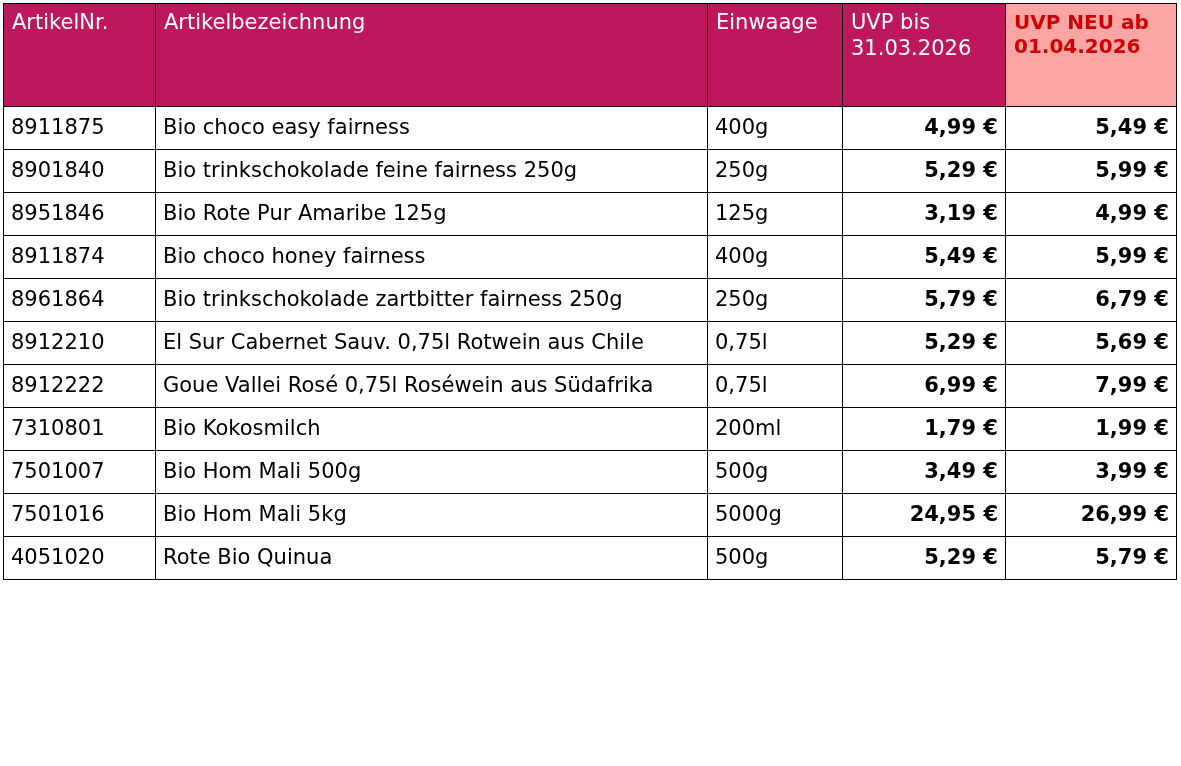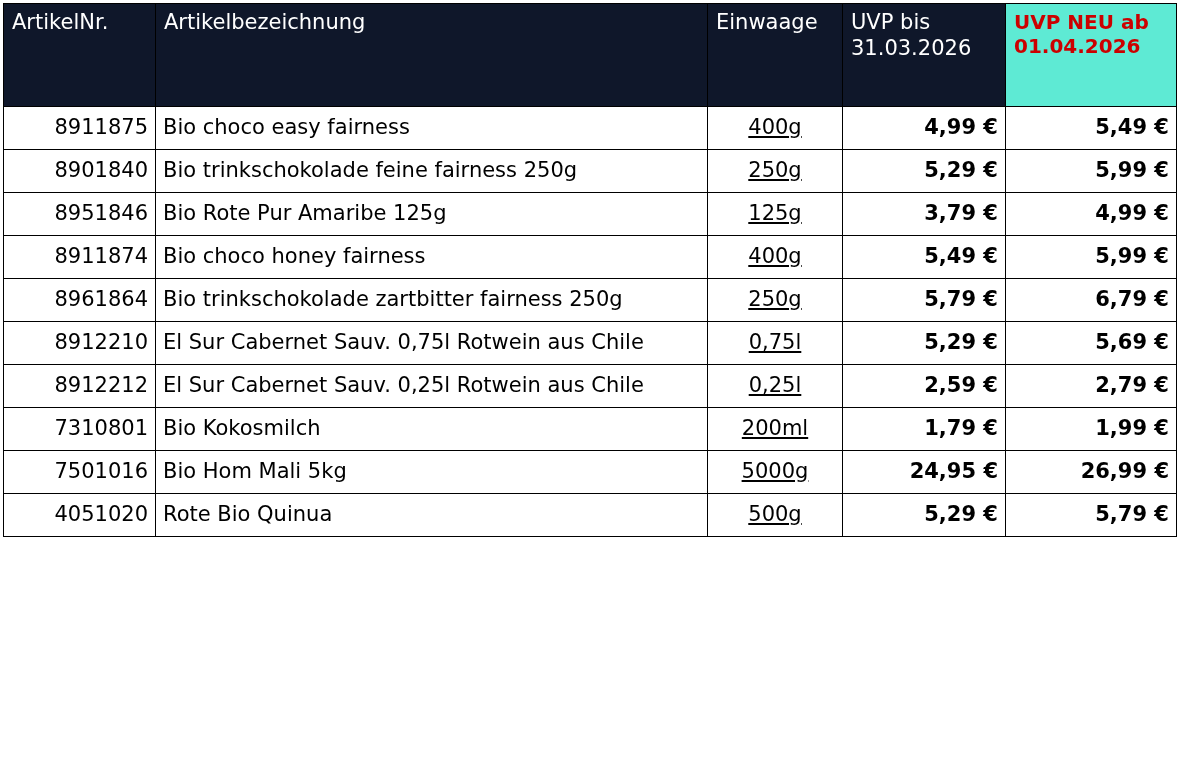--- a/index.html
+++ b/index.html
@@ -24,51 +24,51 @@
     table-layout: fixed;
     width: 1173px;
   }
   table.price-table col.c-artnr    { width: 152px; }
   table.price-table col.c-name     { width: 552px; }
   table.price-table col.c-weight   { width: 135px; }
   table.price-table col.c-oldprice { width: 163px; }
   table.price-table col.c-newprice { width: 171px; }
 
   thead th {
-    background: #0f172a;
+    background: #be185d;
     color: #ffffff;
     border: 1px solid #000000;
     font-size: 21px;
     font-weight: normal;
     text-align: left;
     vertical-align: top;
     padding: 6px 8px 8px 8px;
     height: 88px;
     line-height: 1.22;
   }
   thead th.new-price-head {
-    background: #5eead4;
+    background: #fca5a5;
     color: #cc0000;
     font-weight: bold;
     font-size: 20px;
   }
   tbody td {
     border: 1px solid #000000;
     font-size: 21px;
     height: 38px;
     padding: 1px 7px 3px 7px;
     vertical-align: middle;
     color: #000000;
     background: #ffffff;
     white-space: nowrap;
     overflow: hidden;
   }
-  tbody td.num  { text-align: right; }
+  tbody td.num  { text-align: left; }
   tbody td.name { text-align: left; }
-  tbody td.weight { text-align: center; text-decoration: underline; }
+  tbody td.weight { text-align: left; }
   tbody td.price {
     text-align: right;
     font-weight: bold;
     border-radius: 13px;
   }
 </style>
 </head>
 <body>
 
 <div class="sheet">
@@ -101,21 +101,21 @@
           <td class="num">8901840</td>
           <td class="name">Bio trinkschokolade feine fairness 250g</td>
           <td class="weight">250g</td>
           <td class="price">5,29 €</td>
           <td class="price">5,99 €</td>
         </tr>
         <tr>
           <td class="num">8951846</td>
           <td class="name">Bio Rote Pur Amaribe 125g</td>
           <td class="weight">125g</td>
-          <td class="price">3,79 €</td>
+          <td class="price">3,19 €</td>
           <td class="price">4,99 €</td>
         </tr>
         <tr>
           <td class="num">8911874</td>
           <td class="name">Bio choco honey fairness</td>
           <td class="weight">400g</td>
           <td class="price">5,49 €</td>
           <td class="price">5,99 €</td>
         </tr>
         <tr>
@@ -126,32 +126,39 @@
           <td class="price">6,79 €</td>
         </tr>
         <tr>
           <td class="num">8912210</td>
           <td class="name">El Sur Cabernet Sauv. 0,75l Rotwein aus Chile</td>
           <td class="weight">0,75l</td>
           <td class="price">5,29 €</td>
           <td class="price">5,69 €</td>
         </tr>
         <tr>
-          <td class="num">8912212</td>
-          <td class="name">El Sur Cabernet Sauv. 0,25l Rotwein aus Chile</td>
-          <td class="weight">0,25l</td>
-          <td class="price">2,59 €</td>
-          <td class="price">2,79 €</td>
+          <td class="num">8912222</td>
+          <td class="name">Goue Vallei Rosé 0,75l Roséwein aus Südafrika</td>
+          <td class="weight">0,75l</td>
+          <td class="price">6,99 €</td>
+          <td class="price">7,99 €</td>
         </tr>
         <tr>
           <td class="num">7310801</td>
           <td class="name">Bio Kokosmilch</td>
           <td class="weight">200ml</td>
           <td class="price">1,79 €</td>
           <td class="price">1,99 €</td>
+        </tr>
+        <tr>
+          <td class="num">7501007</td>
+          <td class="name">Bio Hom Mali 500g</td>
+          <td class="weight">500g</td>
+          <td class="price">3,49 €</td>
+          <td class="price">3,99 €</td>
         </tr>
         <tr>
           <td class="num">7501016</td>
           <td class="name">Bio Hom Mali 5kg</td>
           <td class="weight">5000g</td>
           <td class="price">24,95 €</td>
           <td class="price">26,99 €</td>
         </tr>
         <tr>
           <td class="num">4051020</td>

